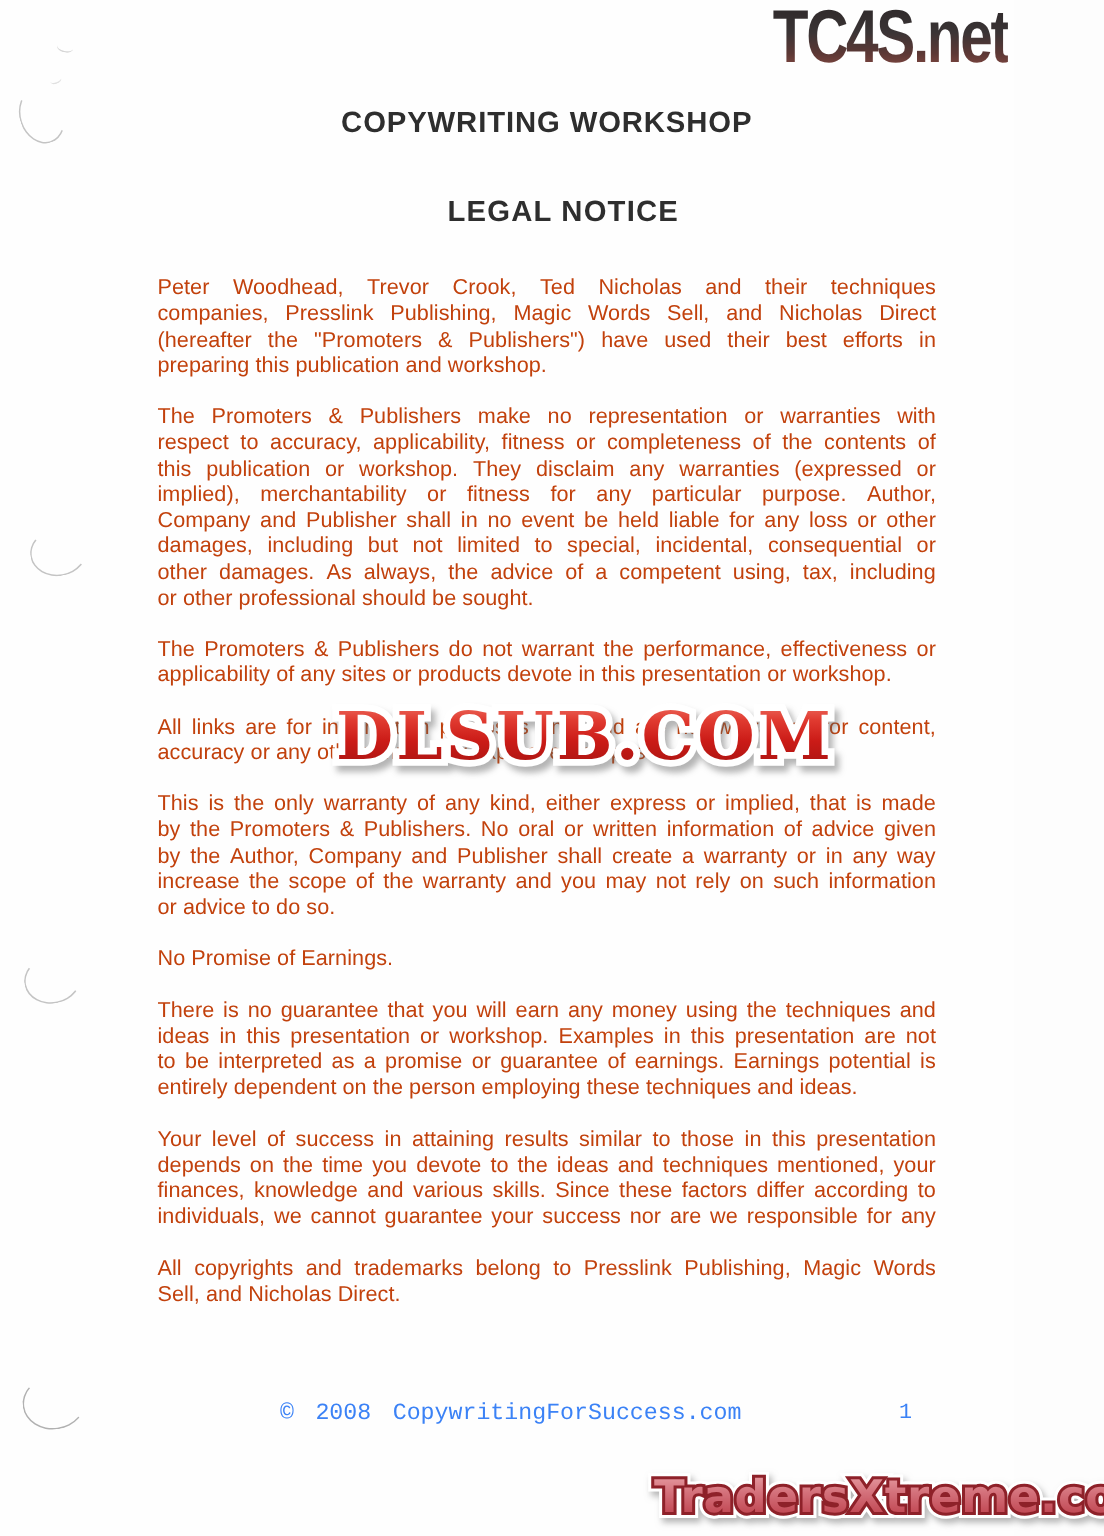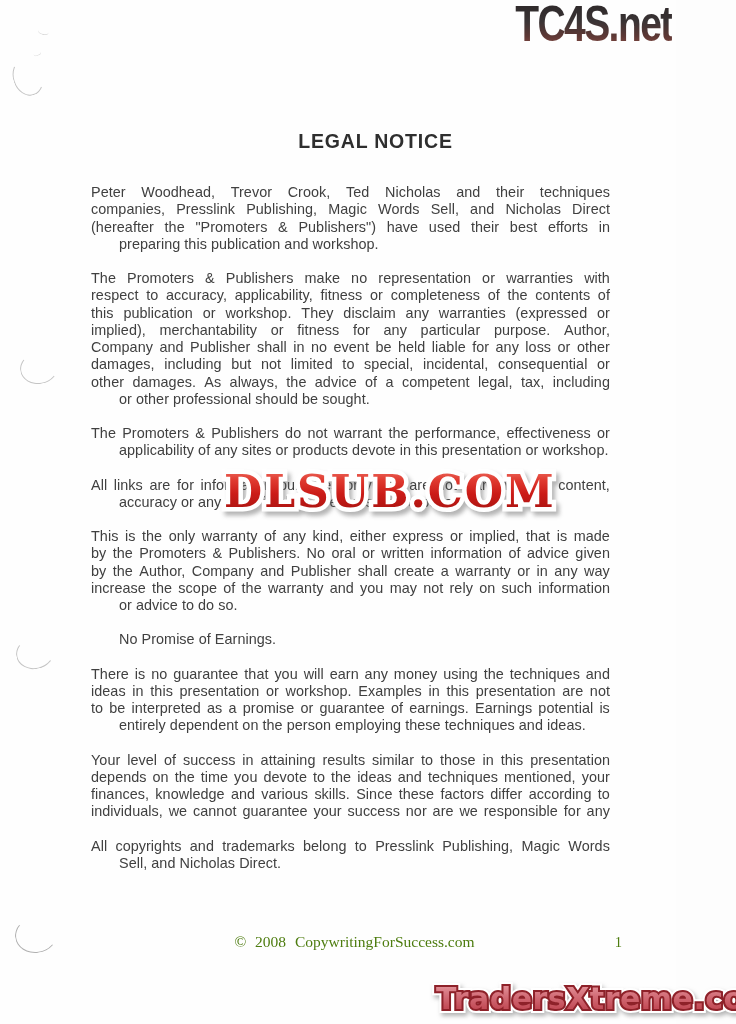--- a/index.html
+++ b/index.html
@@ -30,28 +30,28 @@
     letter-spacing:0.6px;
   }
   .subtitle{
     position:absolute;left:105px;width:519px;top:119px;margin:11px;
     text-align:center;font-size:19.5px;font-weight:bold;color:#2e2e2e;
     letter-spacing:0.8px;
   }
 
   
   .content{
-    position:absolute;left:91px;top:184px;width:519px;
-    font-size:14.4px;color:#404040;
+    position:absolute;left:105px;top:184px;width:519px;
+    font-size:14.4px;color:#c2410c;
     letter-spacing:0.05px;
   }
   .para{margin:0 0 17px 0;}
   .pline{height:17.25px;line-height:17.25px;white-space:nowrap;}
   .pjust{display:flex;justify-content:space-between;}
-  .plast{text-align:left;margin-left:28px;}
+  .plast{text-align:left;}
 
   
   .dlsub{
     position:absolute;left:224px;top:468px;z-index:5;
     font-family:"DejaVu Serif", serif;font-weight:bold;
     font-size:44px;line-height:48px;letter-spacing:2px;
     white-space:nowrap;
   }
   .wm-back{
     position:absolute;left:0;top:0;
@@ -59,22 +59,22 @@
     filter:drop-shadow(3px 4px 2px rgba(90,90,90,0.45));
   }
   .wm-front{
     position:relative;
     background:linear-gradient(180deg,#f0796b 0%,#e03a30 28%,#cb1b17 55%,#a01310 100%);
     -webkit-background-clip:text;background-clip:text;color:transparent;
   }
 
   
   .footer{
-    position:absolute;left:105px;top:933px;width:519px;height:20px;
-    font-family:Liberation Serif, serif;font-size:15.5px;color:#4d7c0f;
+    position:absolute;left:91px;top:933px;width:519px;height:20px;
+    font-family:Liberation Mono, monospace;font-size:15.5px;color:#3b82f6;
   }
   .copyright{
     display:block;text-align:center;word-spacing:5px;
     transform:translateX(-10px);
   }
   .pagenum{position:absolute;right:2px;top:1px;font-size:14.5px;}
 
   
   .traders{
     position:absolute;left:436px;top:982px;z-index:5;
@@ -116,20 +116,21 @@
 
   <div class="tc4s">TC4S.net</div>
 
   <div class="speck s1"></div>
   <div class="speck s2"></div>
   <div class="arc arc1"></div>
   <div class="arc arc2"></div>
   <div class="arc arc3"></div>
   <div class="arc arc4"></div>
 
+  <h1 class="title">COPYWRITING WORKSHOP</h1>
   <h2 class="subtitle">LEGAL NOTICE</h2>
 
   <div class="content">
       <div class="para">
         <div class="pline pjust">
           <span>Peter</span>
           <span>Woodhead,</span>
           <span>Trevor</span>
           <span>Crook,</span>
           <span>Ted</span>
@@ -245,21 +246,21 @@
         <div class="pline pjust">
           <span>other</span>
           <span>damages.</span>
           <span>As</span>
           <span>always,</span>
           <span>the</span>
           <span>advice</span>
           <span>of</span>
           <span>a</span>
           <span>competent</span>
-          <span>legal,</span>
+          <span>using,</span>
           <span>tax,</span>
           <span>including</span>
         </div>
         <div class="pline plast">or other professional should be sought.</div>
       </div>
       <div class="para">
         <div class="pline pjust">
           <span>The</span>
           <span>Promoters</span>
           <span>&amp;</span>

